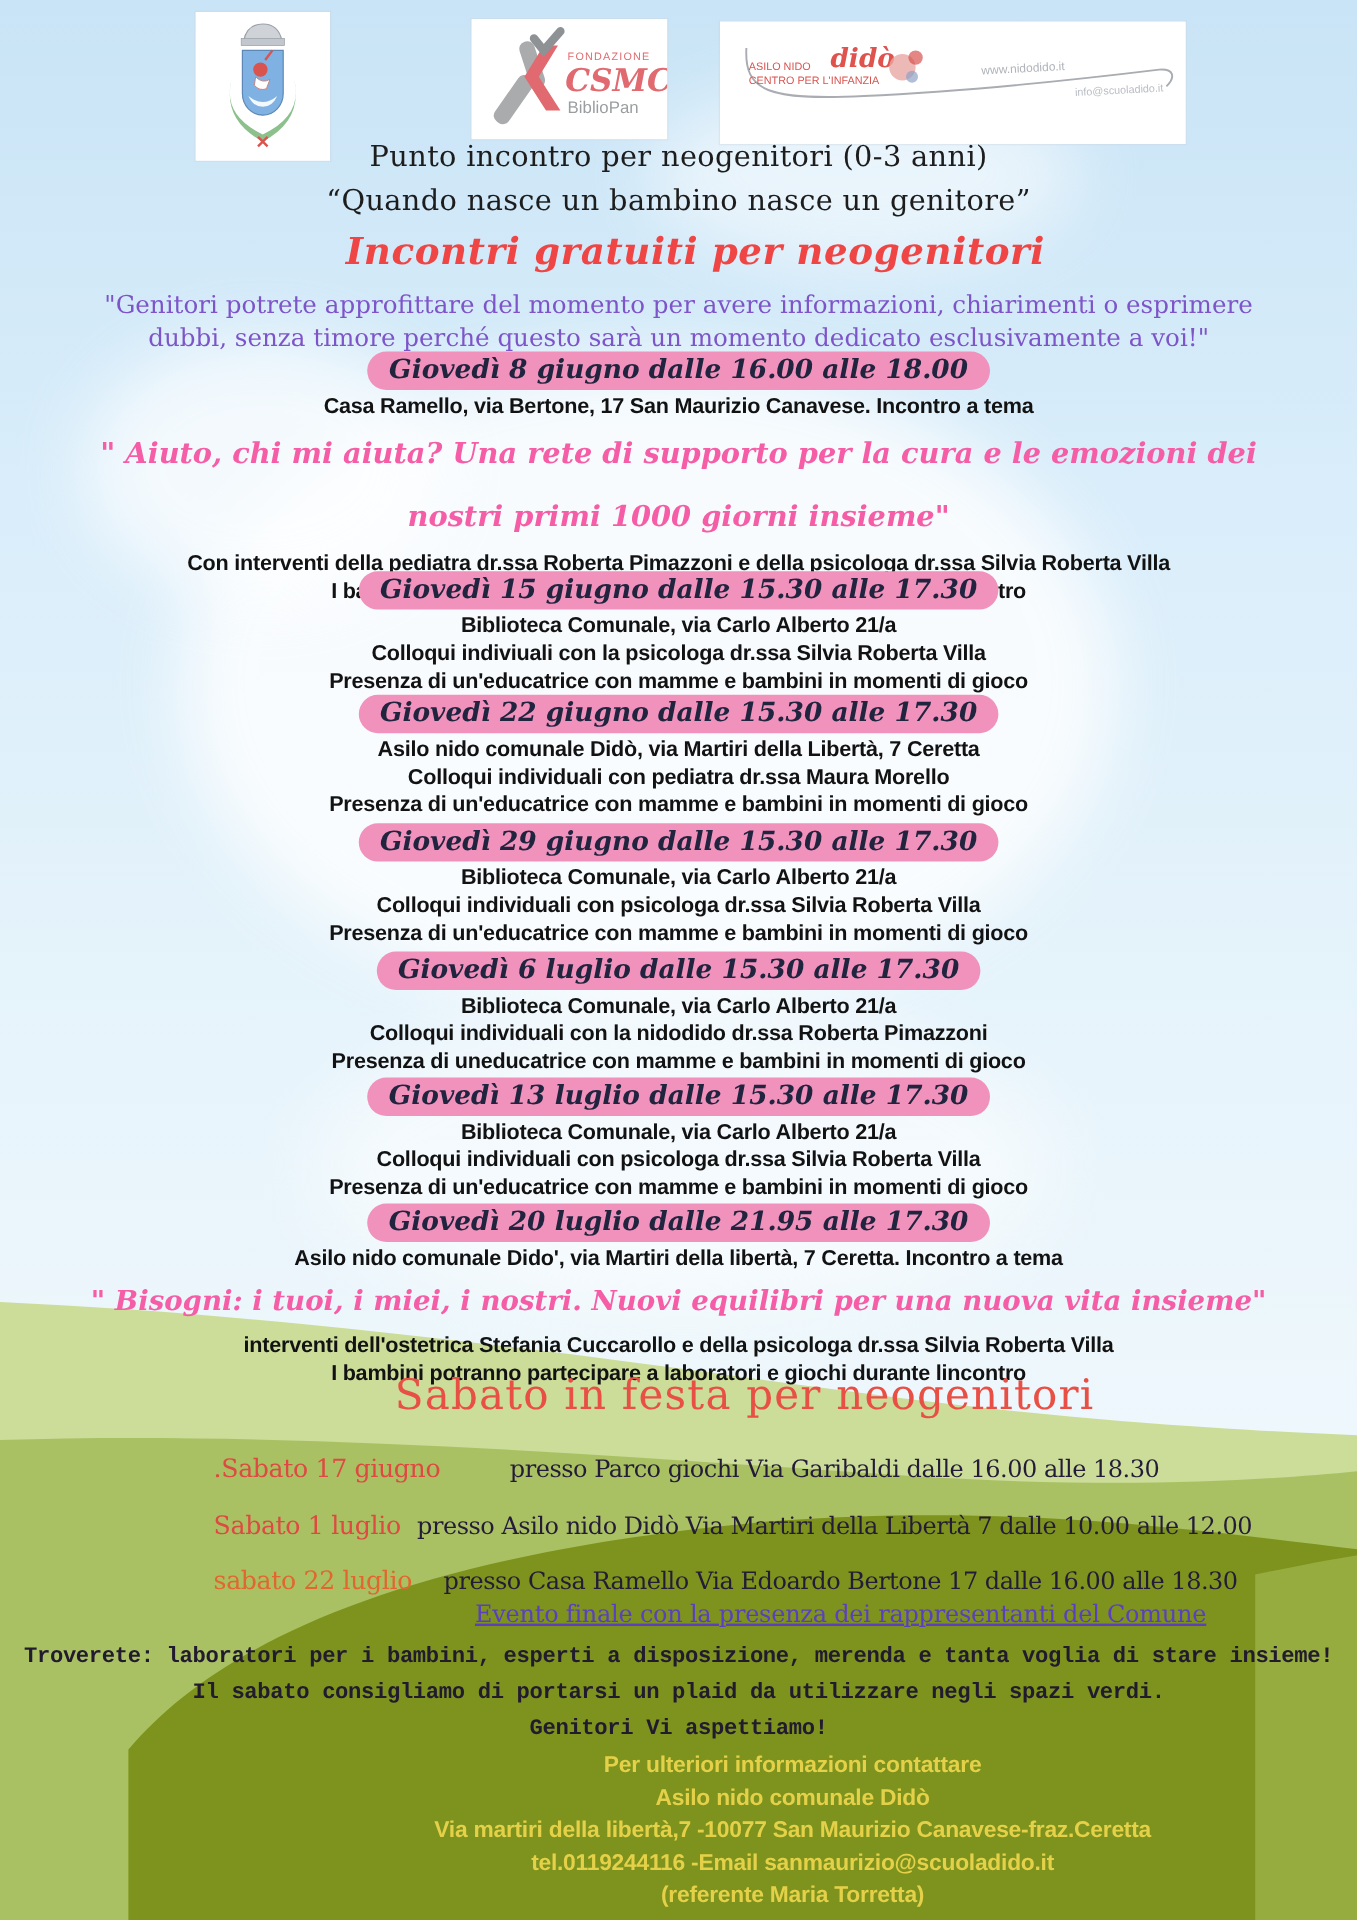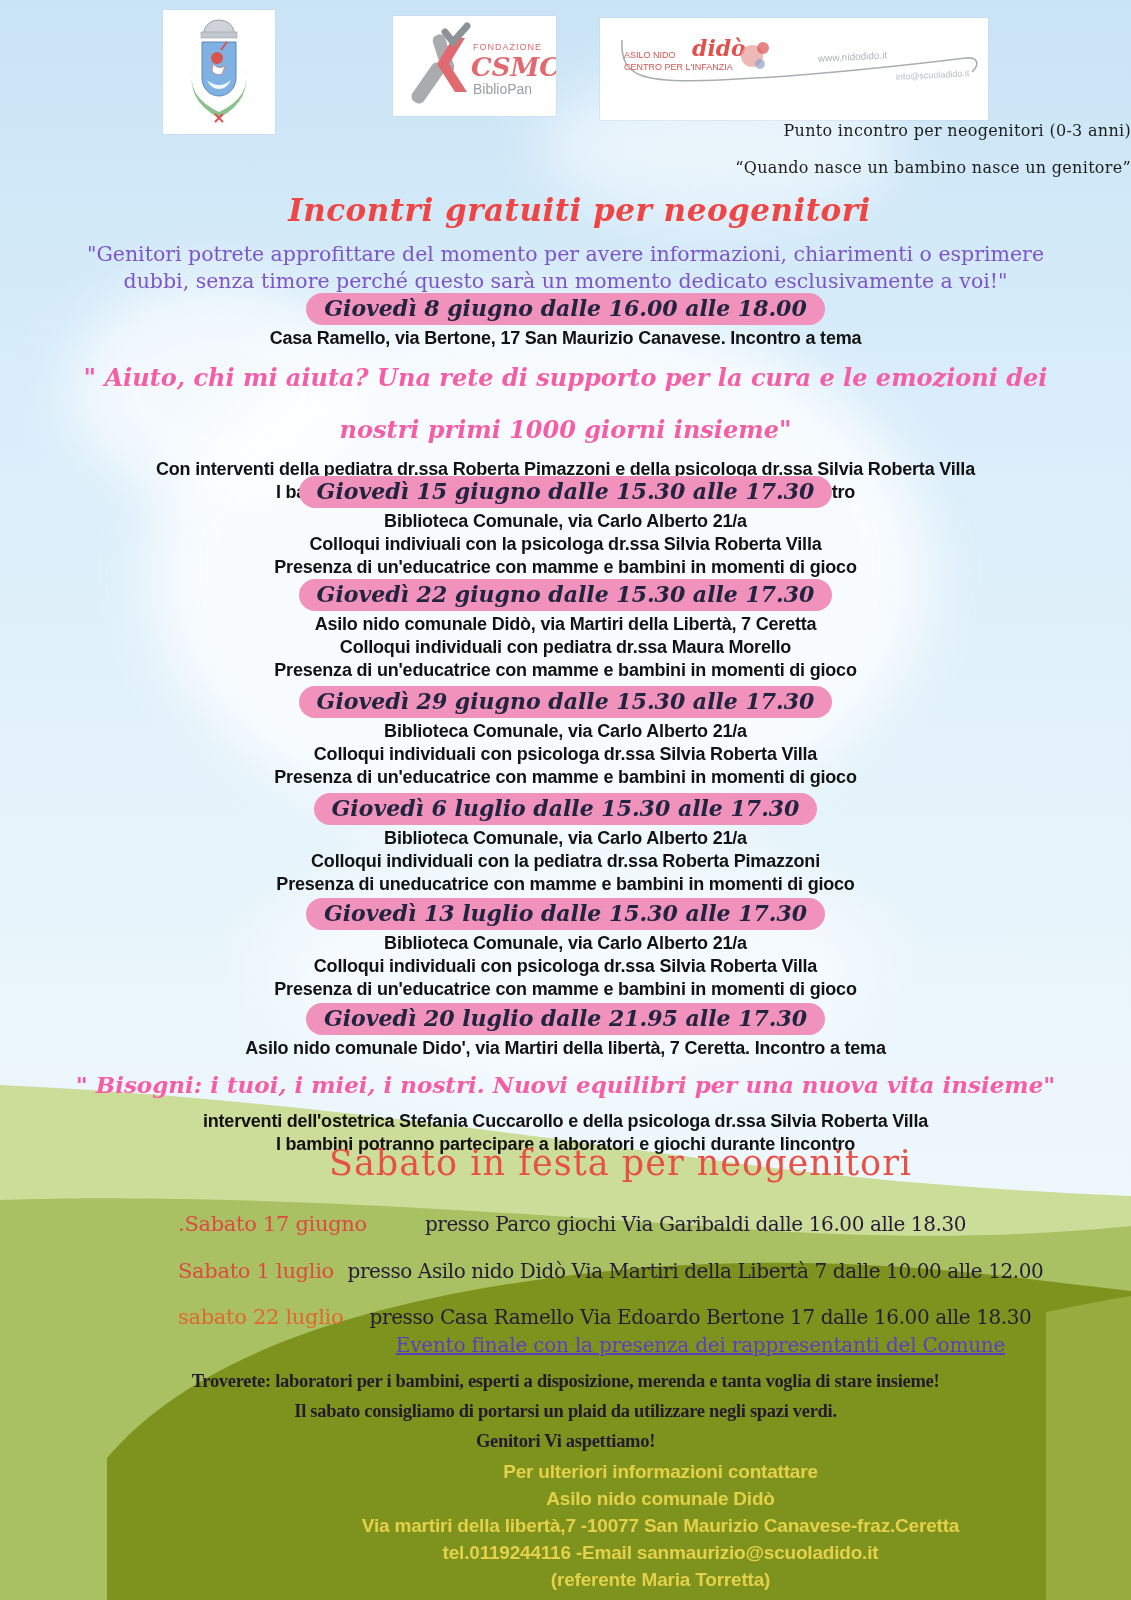--- a/index.html
+++ b/index.html
@@ -19,21 +19,21 @@
   .section{position:absolute;left:0;right:0;text-align:center;}
 
   
   .logos{top:6px;height:130px;text-align:left;}
   .logo{position:absolute;background:#fff;box-shadow:0 0 0 1px rgba(200,210,220,.35);}
   .logo-comune{left:163px;top:4px;width:112px;height:124px;}
   .logo-csmc{left:393px;top:10px;width:163px;height:100px;}
   .logo-dido{left:600px;top:12px;width:388px;height:102px;}
 
   
-  .title{top:112px;color:#1d1d1d;font-family:"DejaVu Serif",serif;font-size:16px;line-height:37px;letter-spacing:.3px;font-weight:500;text-align:right;}
+  .title{top:112px;color:#1d1d1d;font-family:"DejaVu Serif",serif;font-size:24px;line-height:37px;letter-spacing:.3px;font-weight:500;}
   .main-heading{top:192px;color:#ef4544;font-family:"DejaVu Serif",serif;font-style:italic;font-weight:bold;font-size:31px;letter-spacing:.5px;padding-left:28px;}
   .intro{top:241px;color:#7d55c9;font-family:"DejaVu Serif",serif;font-size:20.5px;line-height:27px;}
   .intro div{white-space:nowrap;}
 
   
   .event{position:absolute;left:0;right:0;text-align:center;}
   .pill{display:inline-block;background:#f092bc;border-radius:18px;padding:2px 18px 4px;
         color:#20243f;font-family:"DejaVu Serif",serif;font-style:italic;font-weight:bold;font-size:22px;}
   .evloc,.evline{color:#121212;font-weight:bold;font-size:18px;line-height:23px;letter-spacing:-.2px;white-space:nowrap;}
   .evloc{margin-top:2px;}
@@ -48,21 +48,21 @@
              font-family:"DejaVu Serif",serif;font-size:21px;color:#de4a41;letter-spacing:-.3px;white-space:nowrap;}
   .sat-label.orange{color:#e2672f;}
   .sat-text{display:block;margin-left:300px;margin-right:40px;text-align:center;
             font-family:"DejaVu Serif",serif;font-size:20px;color:#241b38;letter-spacing:-.4px;white-space:nowrap;}
   .sat-link{display:block;margin-left:300px;margin-right:40px;text-align:center;margin-top:4px;
             font-family:"DejaVu Serif",serif;font-size:20px;color:#5b3fc0;text-decoration:underline;
             letter-spacing:-.2px;white-space:nowrap;cursor:pointer;}
   .sat1{top:1212px;}.sat2{top:1259px;}.sat3{top:1305px;padding-left:10px;}
 
   
-  .closing{top:1366px;color:#221a2e;font-family:Liberation Serif, serif;font-weight:bold;font-size:18.5px;
+  .closing{top:1366px;color:#221a2e;font-family:Liberation Mono, monospace;font-weight:bold;font-size:18.5px;
            line-height:30px;letter-spacing:-.3px;}
   .closing div{white-space:nowrap;}
   .footer{top:1458px;left:190px;color:#e5d149;font-weight:bold;font-size:19px;line-height:27px;letter-spacing:-.2px;}
   .footer div{white-space:nowrap;}
 </style>
 </head>
 <body>
 
 <div class="canvas">
 
@@ -159,21 +159,21 @@
     <div class="event" style="top:686px">
       <div class="pill"><span>Giovedì 29 giugno dalle 15.30 alle 17.30</span></div>
       <div class="evloc">Biblioteca Comunale, via Carlo Alberto 21/a</div>
       <div class="evline">Colloqui individuali con psicologa dr.ssa Silvia Roberta Villa</div>
       <div class="evline">Presenza di un'educatrice con mamme e bambini in momenti di gioco</div>
     </div>
 
     <div class="event" style="top:793px">
       <div class="pill"><span>Giovedì 6 luglio dalle 15.30 alle 17.30</span></div>
       <div class="evloc">Biblioteca Comunale, via Carlo Alberto 21/a</div>
-      <div class="evline">Colloqui individuali con la pediatra dr.ssa Roberta Pimazzoni</div>
+      <div class="evline">Colloqui individuali con la nidodido dr.ssa Roberta Pimazzoni</div>
       <div class="evline">Presenza di uneducatrice con mamme e bambini in momenti di gioco</div>
     </div>
 
     <div class="event" style="top:898px">
       <div class="pill"><span>Giovedì 13 luglio dalle 15.30 alle 17.30</span></div>
       <div class="evloc">Biblioteca Comunale, via Carlo Alberto 21/a</div>
       <div class="evline">Colloqui individuali con psicologa dr.ssa Silvia Roberta Villa</div>
       <div class="evline">Presenza di un'educatrice con mamme e bambini in momenti di gioco</div>
     </div>
 

